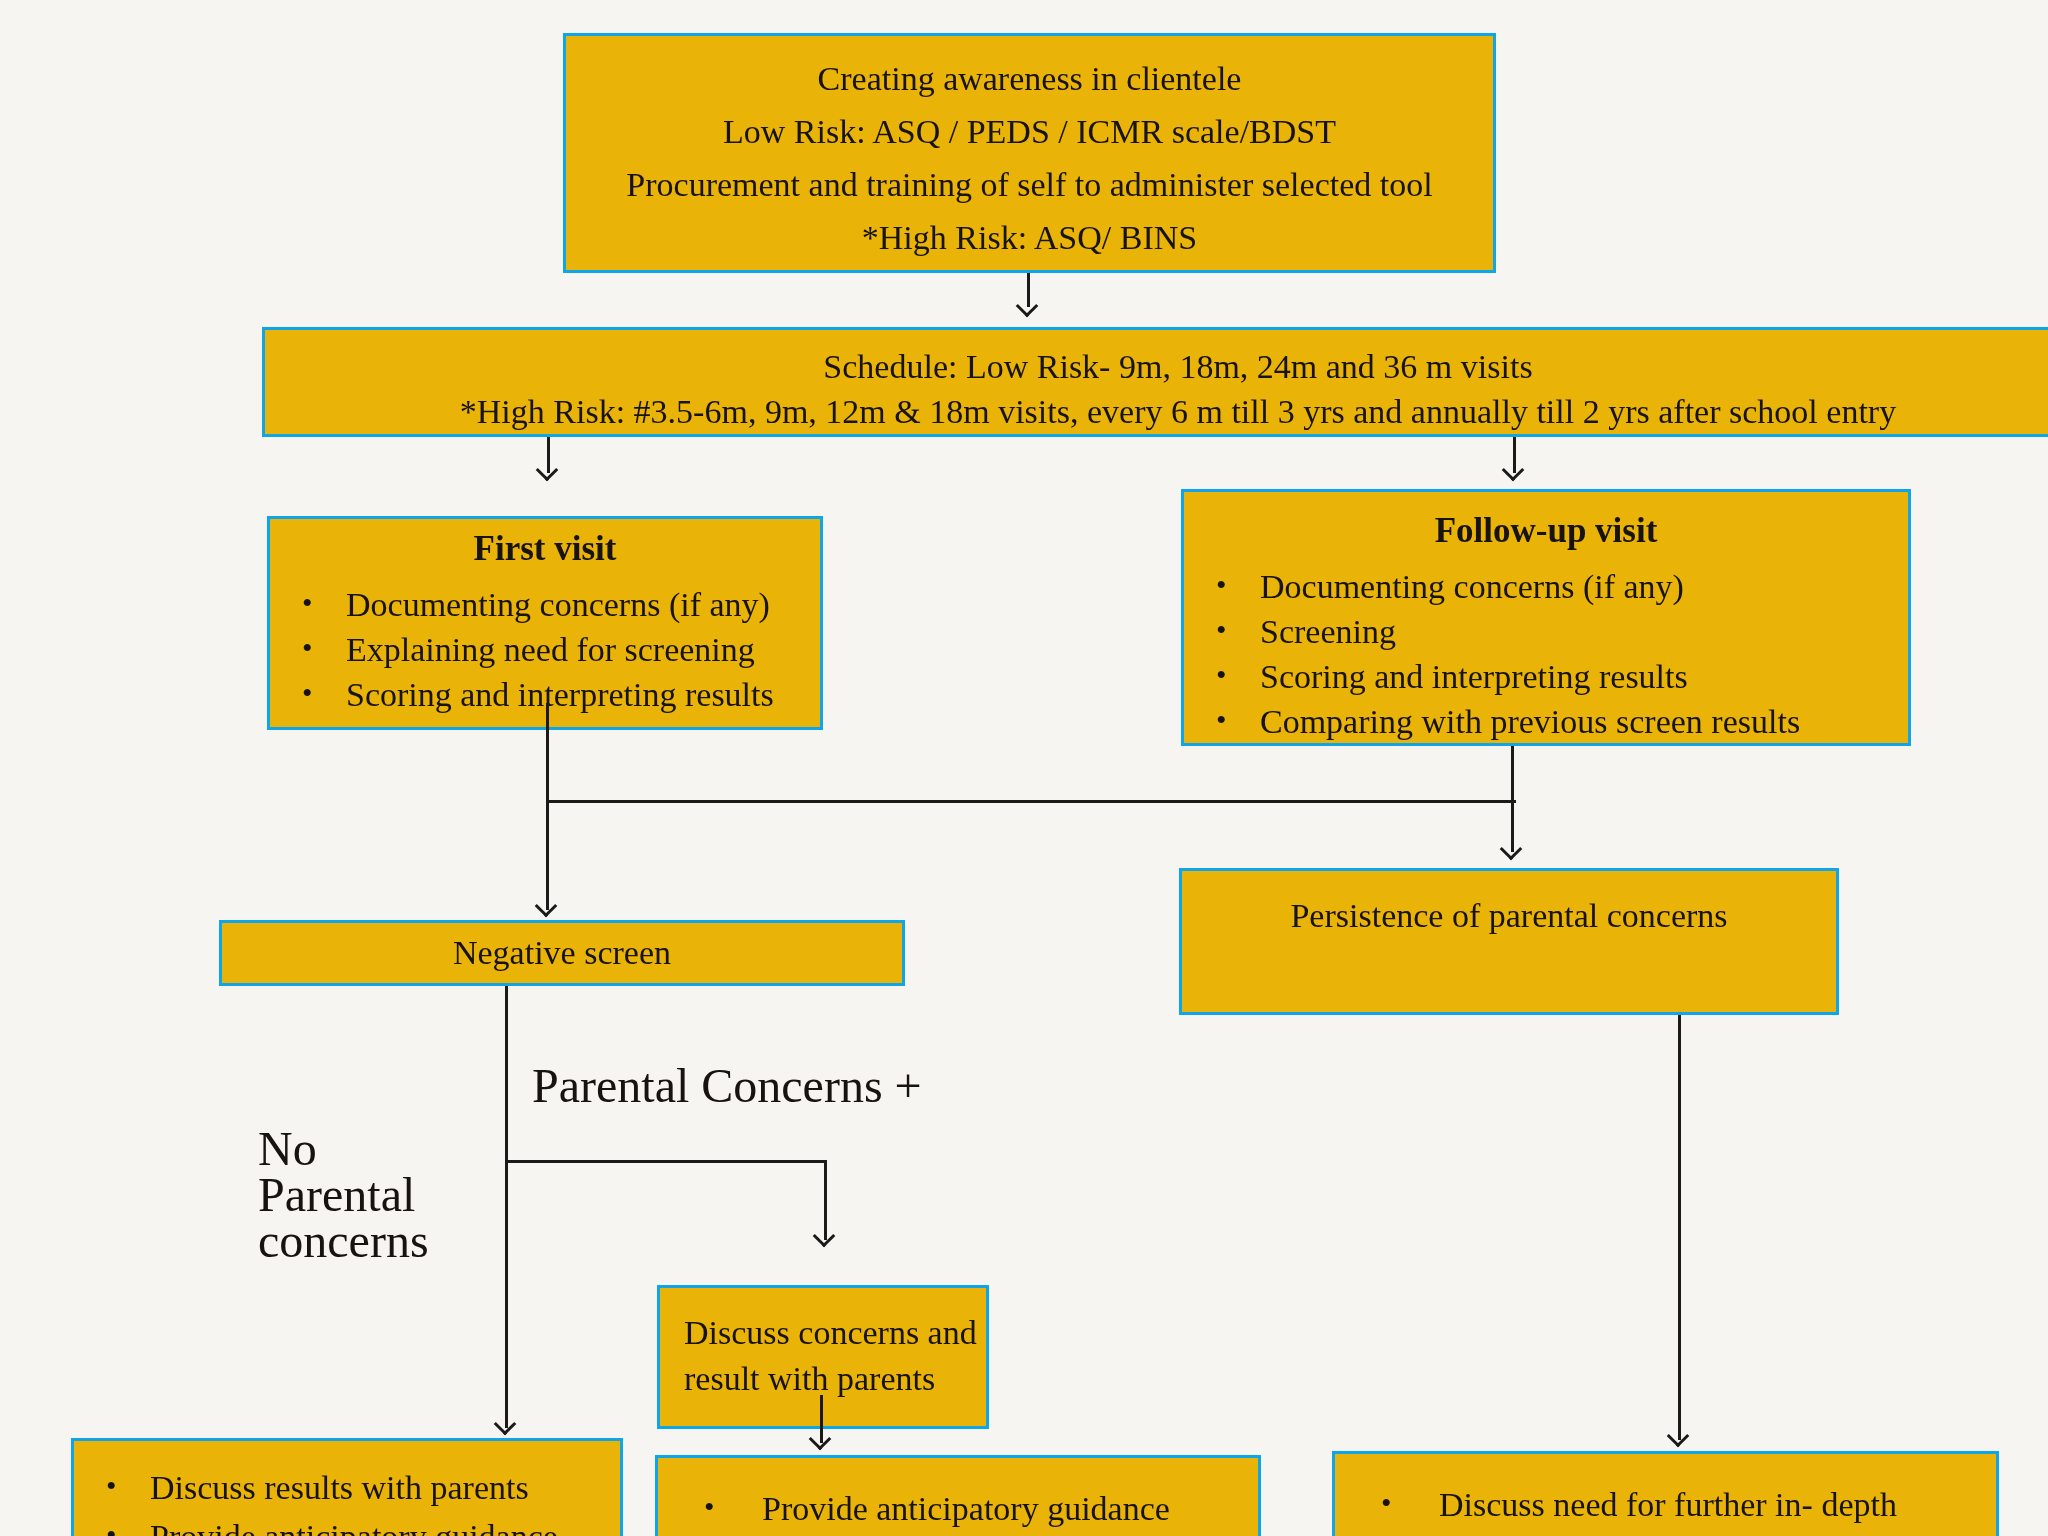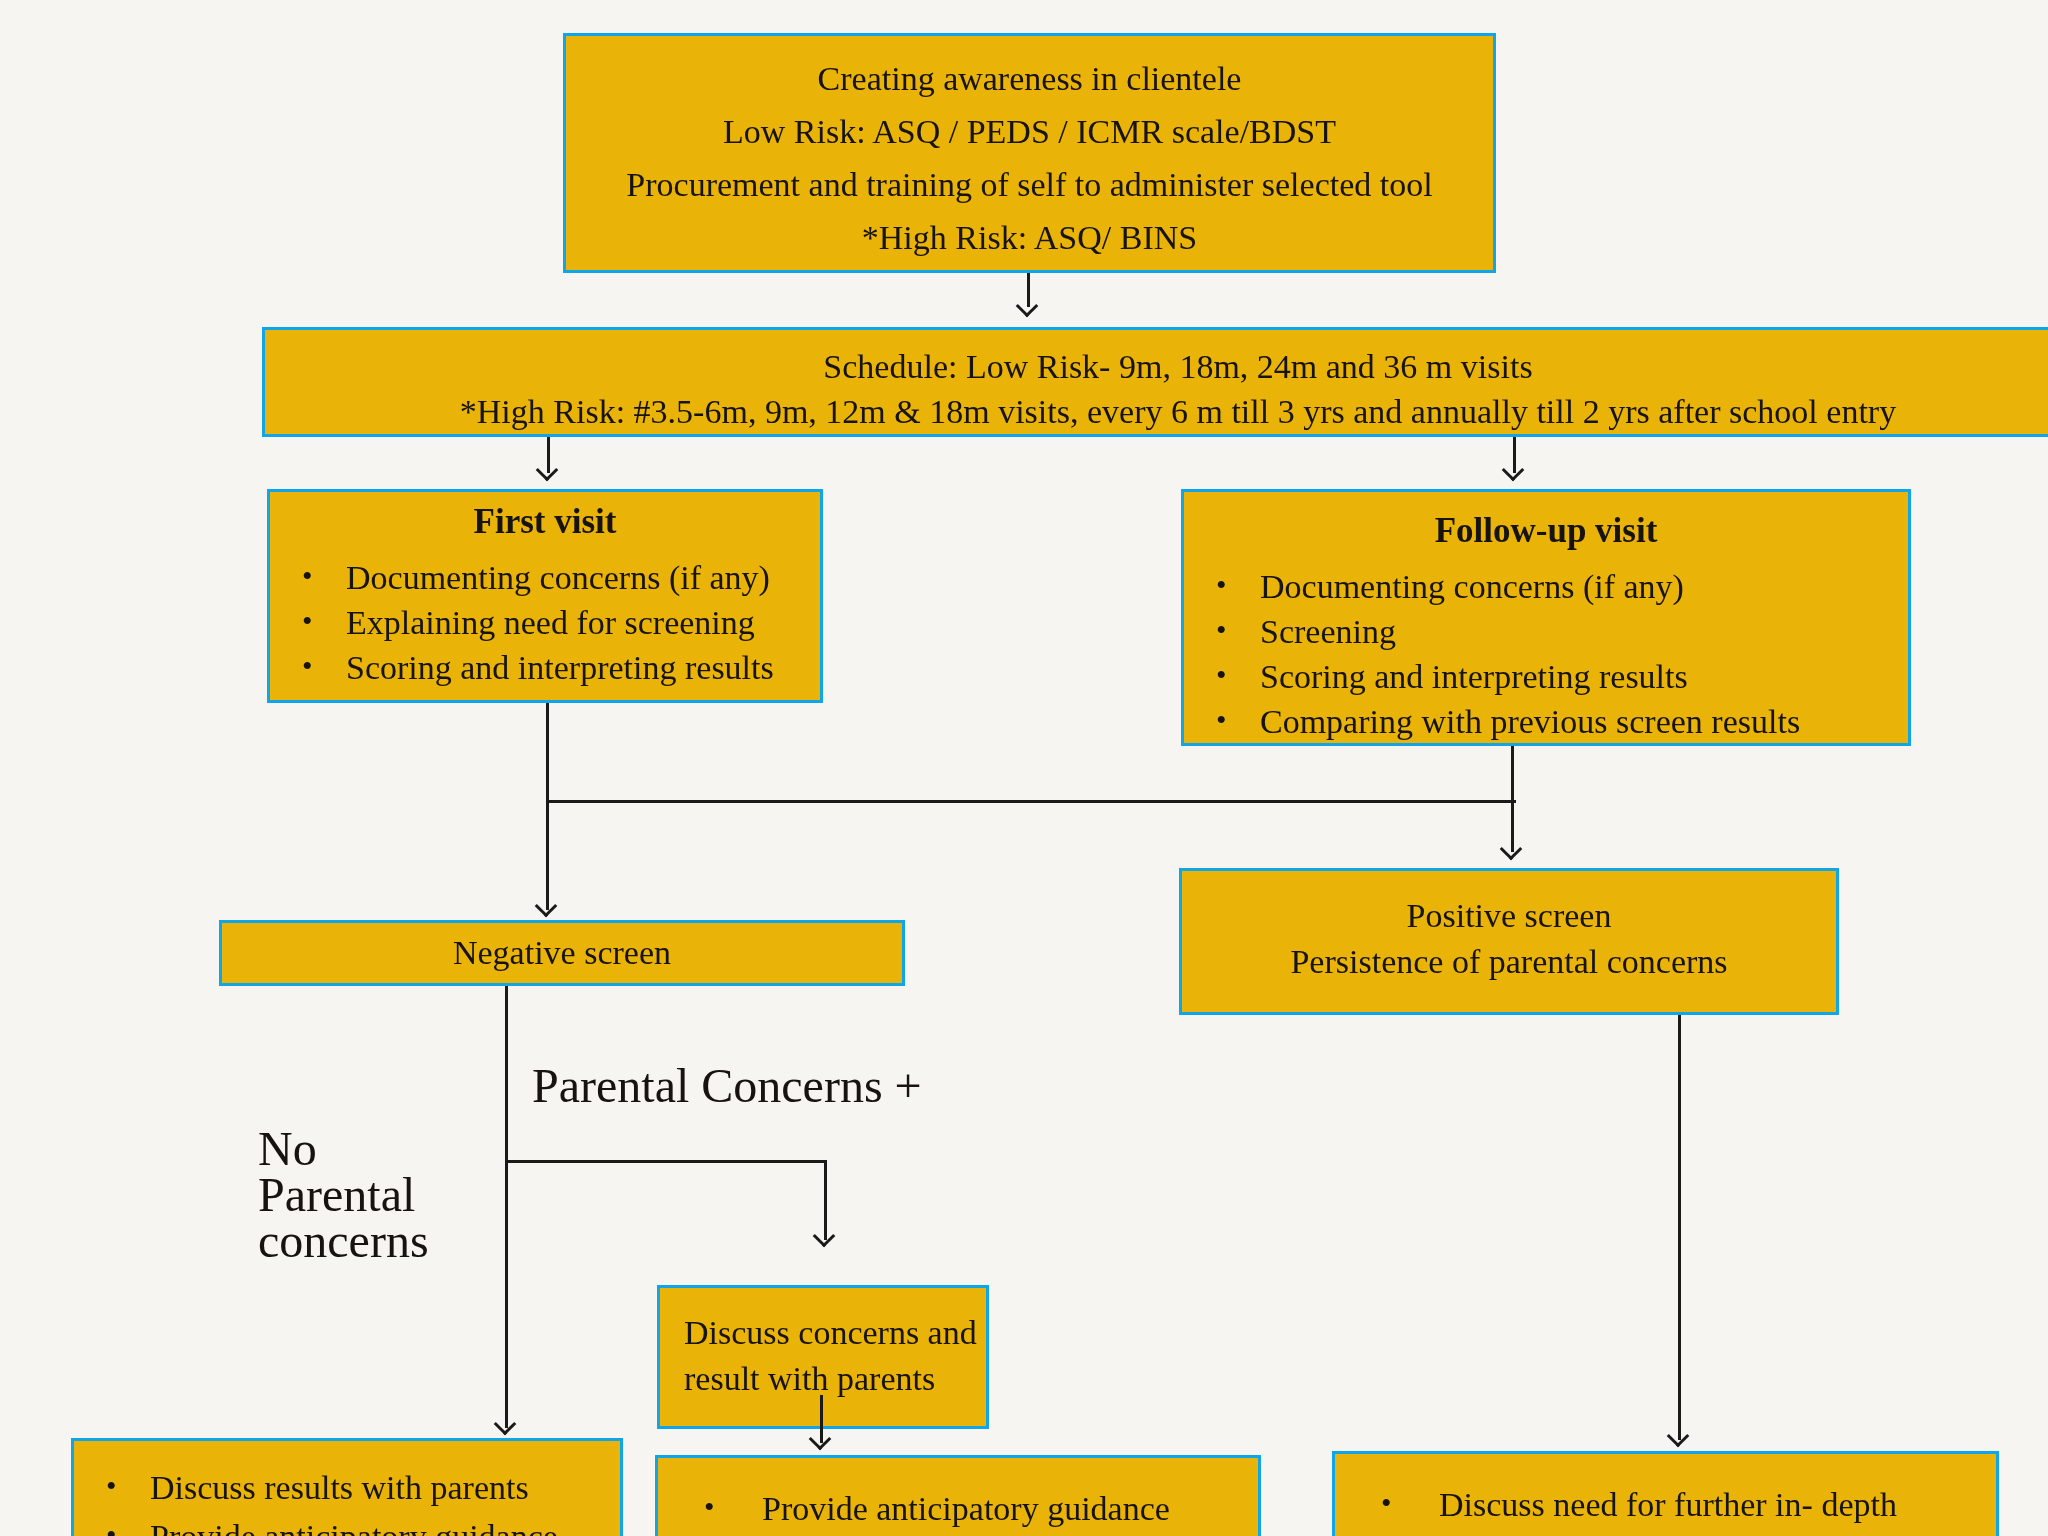--- a/index.html
+++ b/index.html
@@ -49,21 +49,21 @@
   <div class="box ctr" style="left:262px; top:327px; width:1832px; height:110px; padding-top:14px;">
     <div>Schedule: Low Risk- 9m, 18m, 24m and 36 m visits</div>
     <div>*High Risk: #3.5-6m, 9m, 12m &amp; 18m visits, every 6 m till 3 yrs and annually till 2 yrs after school entry</div>
   </div>
 
   <div class="vline" style="left:547px; top:437px; height:36px;"></div>
   <div class="ah" style="left:539px; top:462px;"></div>
   <div class="vline" style="left:1513px; top:437px; height:36px;"></div>
   <div class="ah" style="left:1505px; top:462px;"></div>
 
-  <div class="box" style="left:267px; top:489px; width:556px; height:214px; padding-top:5px;">
+  <div class="box" style="left:267px; top:516px; width:556px; height:214px; padding-top:5px;">
     <div class="title">First visit</div>
     <ul>
       <li>Documenting concerns (if any)</li>
       <li>Explaining need for screening</li>
       <li>Scoring and interpreting results</li>
     </ul>
   </div>
 
   <div class="box" style="left:1181px; top:489px; width:730px; height:257px; padding-top:14px;">
     <div class="title">Follow-up visit</div>
@@ -80,21 +80,20 @@
   <div class="vline" style="left:1511px; top:746px; height:106px;"></div>
   <div class="ah" style="left:1503px; top:841px;"></div>
   <div class="vline" style="left:546px; top:800px; height:110px;"></div>
   <div class="ah" style="left:538px; top:898px;"></div>
 
   <div class="box ctr" style="left:219px; top:920px; width:686px; height:66px; line-height:60px;">
     <div>Negative screen</div>
   </div>
 
   <div class="box ctr" style="left:1179px; top:868px; width:660px; height:147px; padding-top:22px; line-height:46px;">
-    <div>Positive screen</div>
     <div>Persistence of parental concerns</div>
   </div>
 
   <div class="flabel" style="left:532px; top:1063px;">Parental Concerns +</div>
   <div class="flabel" style="left:258px; top:1126px;">
     <div>No</div>
     <div>Parental</div>
     <div>concerns</div>
   </div>
 

